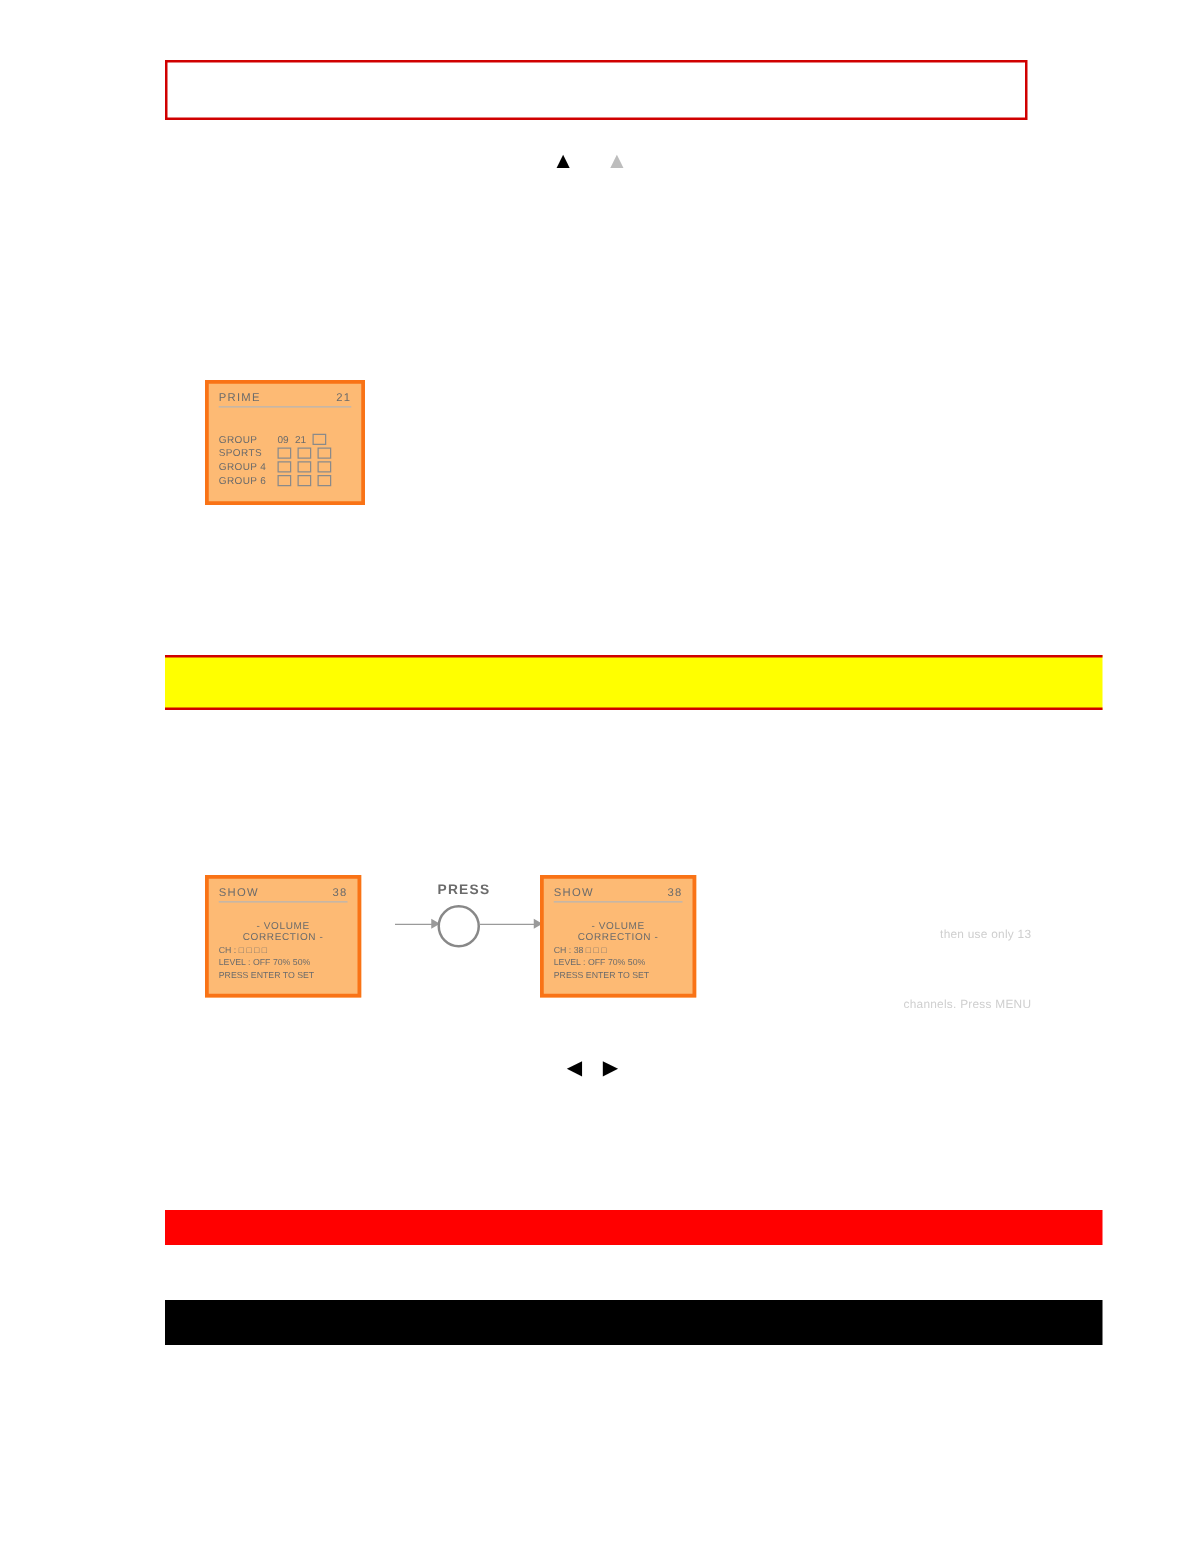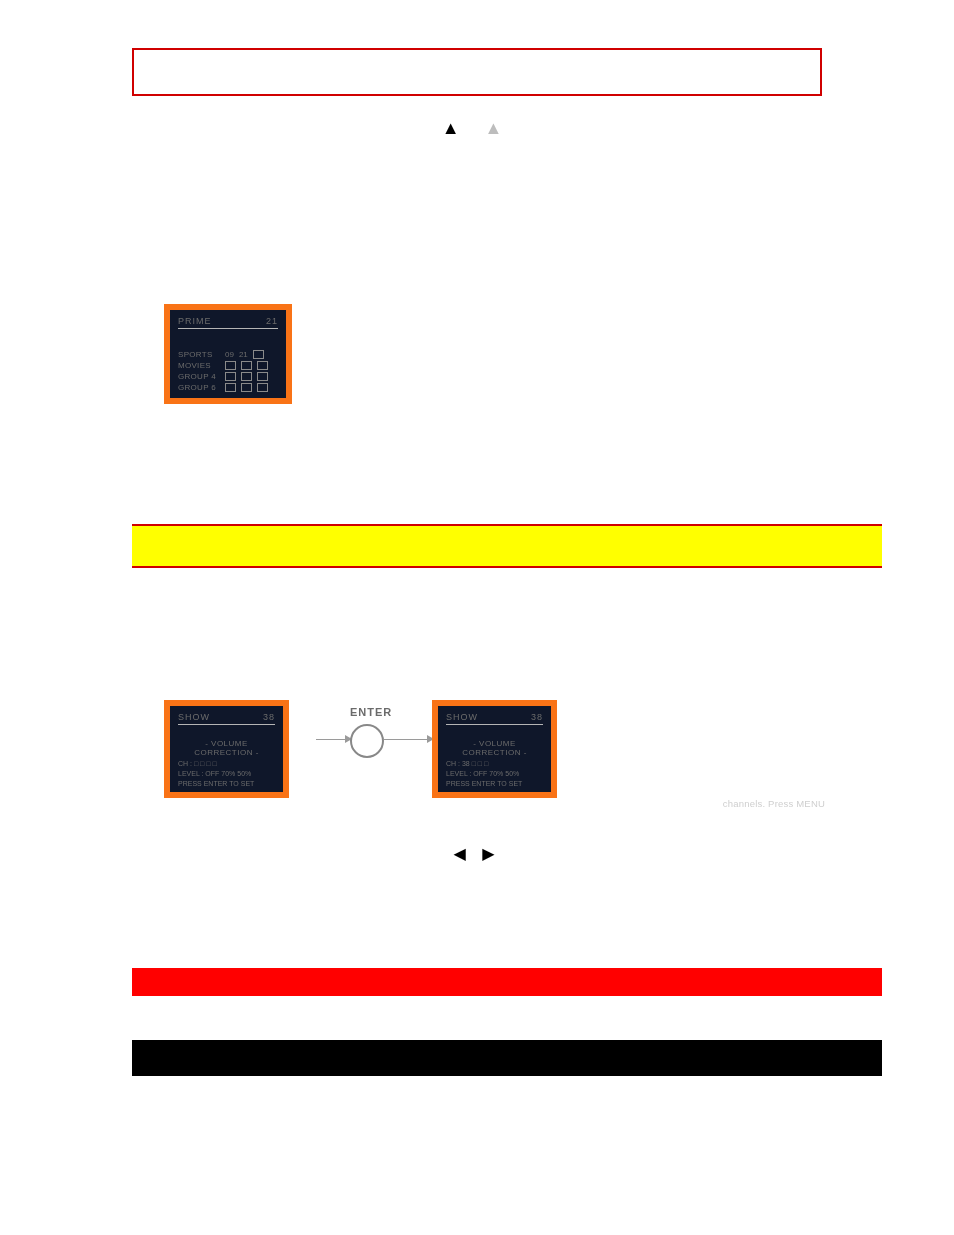--- a/index.html
+++ b/index.html
@@ -30,22 +30,22 @@
     top: 118px;
     letter-spacing: 10px;
     font-size: 18px;
     color: #000;
   }
   .triangles .faint {
     color: #bdbdbd;
   }
   .osd-box {
     position: absolute;
-    background: #0f172a;
-    border: 6px solid #f97316;
+    background: #fdba74;
+    border: 3px solid #f97316;
     padding: 6px 8px 8px 8px;
     font-size: 9px;
     font-family: Arial, Helvetica, sans-serif;
     color: #6b6b6b;
     box-sizing: border-box;
   }
   .osd-box .hdr {
     display: flex;
     justify-content: space-between;
     font-size: 9px;
@@ -201,27 +201,27 @@
 
   <div class="osd-box prime-box">
     <div class="hdr">
       <span>PRIME</span>
       <span>21</span>
     </div>
     <div class="hr"></div>
     <div style="height:14px"></div>
     <div class="prime-rows">
       <div class="row">
-        <span class="lbl">SPORTS</span>
+        <span class="lbl">GROUP</span>
         <span>09</span>
         <span>21</span>
         <span class="sq"></span>
       </div>
       <div class="row">
-        <span class="lbl">MOVIES</span>
+        <span class="lbl">SPORTS</span>
         <span class="sq"></span>
         <span class="sq"></span>
         <span class="sq"></span>
       </div>
       <div class="row">
         <span class="lbl">GROUP 4</span>
         <span class="sq"></span>
         <span class="sq"></span>
         <span class="sq"></span>
       </div>
@@ -246,39 +246,40 @@
       <div class="hr"></div>
       <div class="vc-title">- VOLUME CORRECTION -</div>
       <div class="vc-lines">
         <div>CH :   □ □ □ □</div>
         <div>LEVEL : OFF  70%  50%</div>
         <div>PRESS ENTER TO SET</div>
       </div>
     </div>
 
     <div class="arrow a1"></div>
-    <div class="enter-lbl">ENTER</div>
+    <div class="enter-lbl">PRESS</div>
     <div class="enter-circle"></div>
     <div class="arrow a2"></div>
 
     <div class="osd-box show-box right">
       <div class="hdr">
         <span>SHOW</span>
         <span>38</span>
       </div>
       <div class="hr"></div>
       <div class="vc-title">- VOLUME CORRECTION -</div>
       <div class="vc-lines">
         <div>CH :  38  □ □ □</div>
         <div>LEVEL : OFF  70%  50%</div>
         <div>PRESS ENTER TO SET</div>
       </div>
     </div>
   </div>
 
+  <div class="ghost-line g2">then use only 13</div>
   <div class="ghost-line g3">channels. Press MENU</div>
 
   <div class="lr-triangles">
     <span>◀</span>
     <span>▶</span>
   </div>
 
   <div class="red-solid-bar"></div>
   <div class="black-bar"></div>
 

